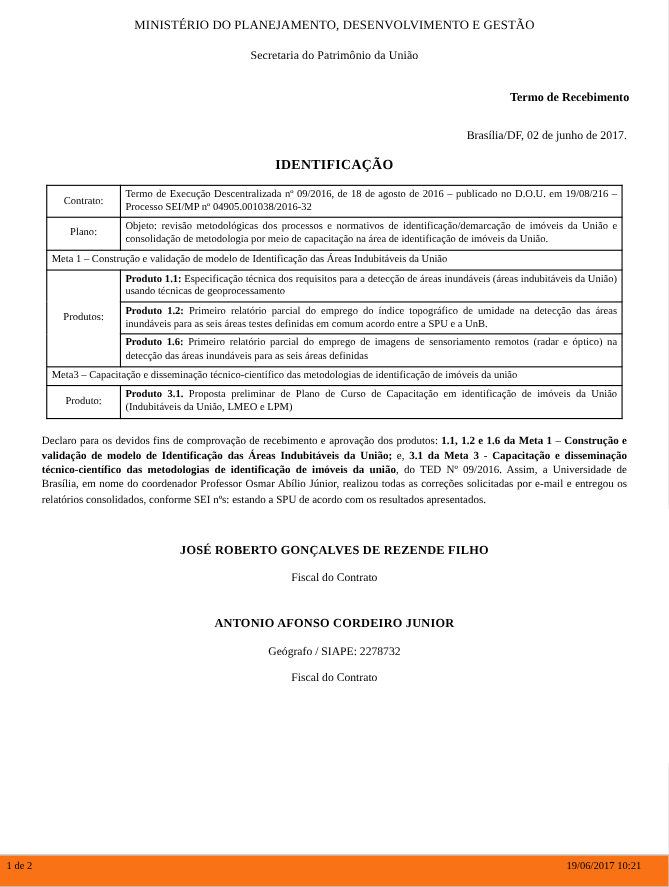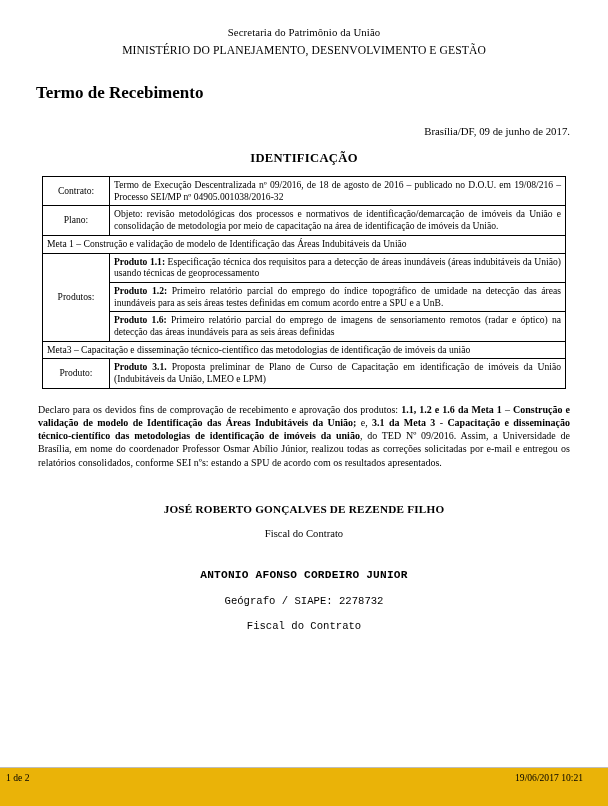--- a/index.html
+++ b/index.html
@@ -36,23 +36,23 @@
   }
   .ministry {
     font-size: 11.6px;
     margin-top: 6px;
   }
   .secretariat {
     font-size: 10.8px;
     margin-top: 16px;
   }
   .doc-title {
-    text-align: left;
-    font-weight: bold;
-    font-size: 17px;
+    text-align: right;
+    font-weight: bold;
+    font-size: 11px;
     margin-top: 26px;
   }
   .place-date {
     text-align: right;
     font-size: 10.8px;
     margin-top: 22px;
     padding-right: 2px;
   }
   .section-title {
     text-align: center;
@@ -106,28 +106,28 @@
     letter-spacing: 0.2px;
   }
   .sign-role {
     font-size: 10.6px;
     margin-top: 14px;
   }
   .sign-func {
     font-size: 10.6px;
     margin-top: 13px;
   }
-  .sign-block2 { margin-top: 30px; font-family: Liberation Mono, monospace; }
+  .sign-block2 { margin-top: 30px; }
   .footer {
     position: absolute;
     left: 0;
     bottom: 0;
     width: 608px;
-    height: 39px;
-    background: #eab308;
+    height: 29px;
+    background: #f97316;
     border-top: 1px solid #bdbdbd;
     box-sizing: border-box;
   }
   .footer-left {
     position: absolute;
     left: 6px;
     top: 4px;
     font-size: 9.6px;
     color: #000;
   }
@@ -138,26 +138,26 @@
     font-size: 9.6px;
     color: #000;
   }
 </style>
 </head>
 <body>
 
 <div class="page">
   <div class="sheet">
 
+    <div class="header-line ministry">MINISTÉRIO DO PLANEJAMENTO, DESENVOLVIMENTO E GESTÃO</div>
     <div class="header-line secretariat">Secretaria do Patrimônio da União</div>
-    <div class="header-line ministry">MINISTÉRIO DO PLANEJAMENTO, DESENVOLVIMENTO E GESTÃO</div>
 
     <div class="doc-title">Termo de Recebimento</div>
 
-    <div class="place-date">Brasília/DF, 09 de junho de 2017.</div>
+    <div class="place-date">Brasília/DF, 02 de junho de 2017.</div>
 
     <div class="section-title">IDENTIFICAÇÃO</div>
 
     <table class="ident">
       <tbody>
         <tr>
           <td class="label">Contrato:</td>
           <td class="body">Termo de Execução Descentralizada nº 09/2016, de 18 de agosto de 2016 – publicado no D.O.U. em 19/08/216 – Processo SEI/MP nº 04905.001038/2016-32</td>
         </tr>
         <tr>

